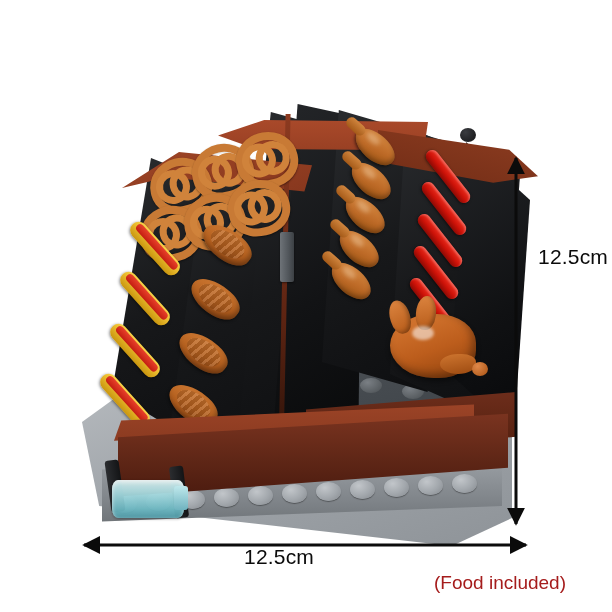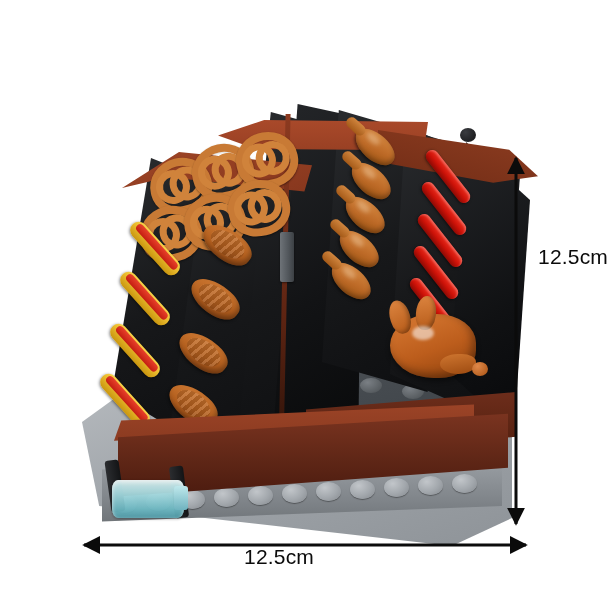--- a/index.html
+++ b/index.html
@@ -440,14 +440,15 @@
 
     <line x1="516" y1="158" x2="516" y2="524" stroke="#0b0b0b" stroke-width="3" marker-start="url(#ah)" marker-end="url(#ah)"></line>
 
     <line x1="84" y1="545" x2="526" y2="545" stroke="#0b0b0b" stroke-width="3" marker-start="url(#ah)" marker-end="url(#ah)"></line>
   </svg>
 
   <div class="dim-label" id="dim-v-label">12.5cm</div>
 
   <div class="dim-label" id="dim-h-label">12.5cm</div>
 
+  <div id="food-note">(Food included)</div>
 
 </div>
 
 </body></html>

